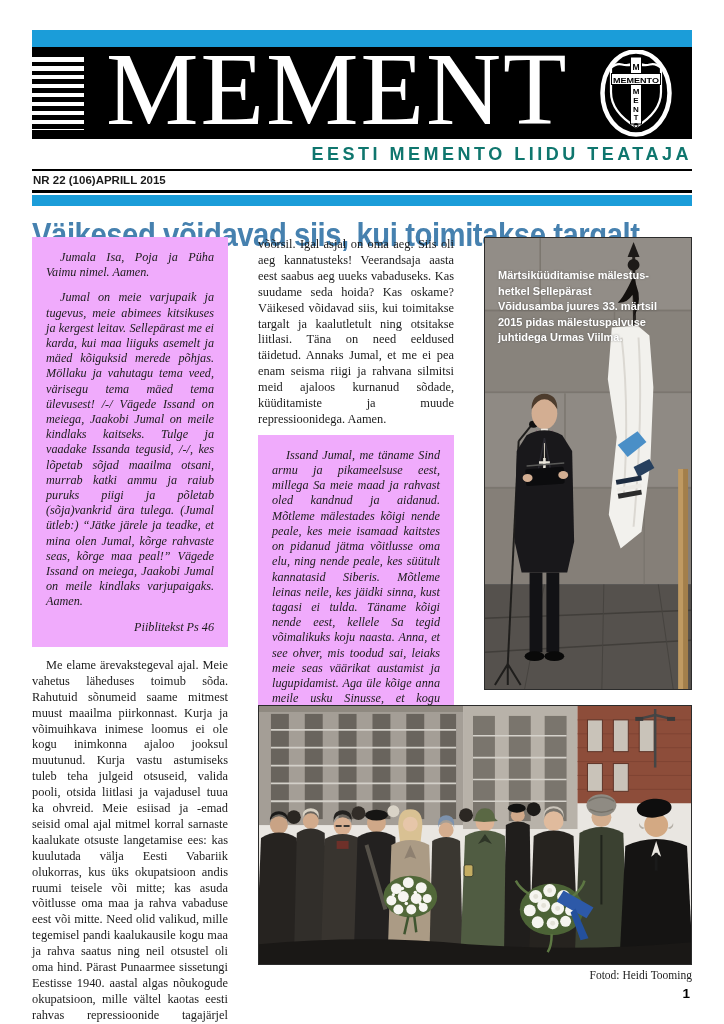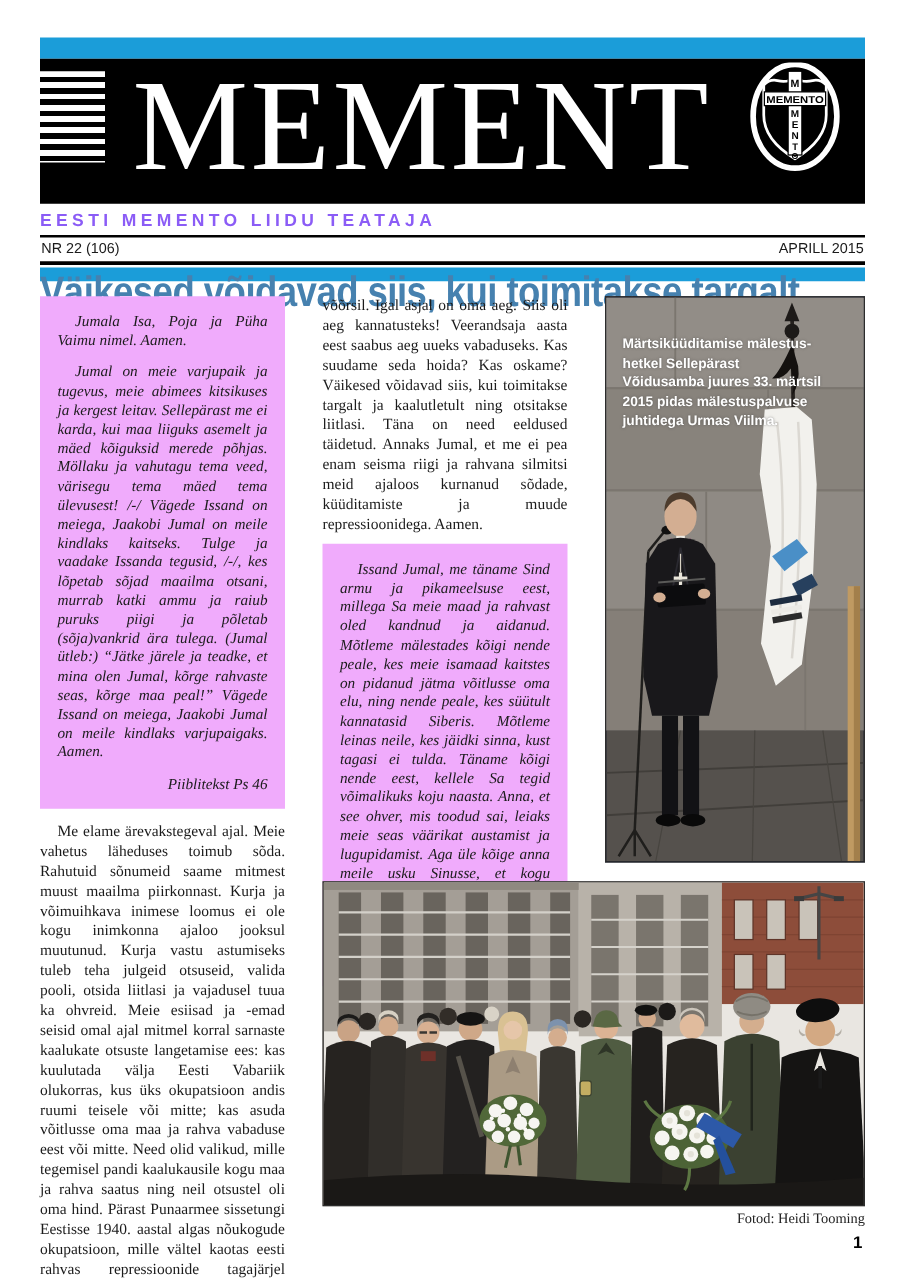--- a/index.html
+++ b/index.html
@@ -2,32 +2,32 @@
 <html><head>
 <meta charset="utf-8">
 <style>
   html,body { margin:0; padding:0; background:#fff; }
   .page { position:relative; width:724px; height:1024px; background:#fff; overflow:hidden;
           font-family:"Liberation Serif", serif; color:#1b1b1b; }
 
   
   .masthead { position:absolute; left:32px; top:30px; width:660px; }
   .bar-top { height:17px; background:#1b9dd9; }
-  .banner { position:relative; height:116px; background:#000; }
+  .banner { position:relative; height:92px; background:#000; }
   .stripes { position:absolute; left:0; top:10px; width:52px; height:73px;
              background:repeating-linear-gradient(to bottom,#fff 0 4.5px,#000 4.5px 9px); }
   .mast-title { position:absolute; left:74px; top:50%; transform:translateY(-54%);
                 font-family:"Liberation Serif", serif; font-size:104px; font-weight:normal;
                 color:#fff; letter-spacing:2px; line-height:1; }
   .emblem { position:absolute; right:20px; top:3px; }
-  .subtitle { margin-top:5px; text-align:left; font-family:"Liberation Sans", sans-serif;
-              font-weight:bold; color:#8b5cf6; font-size:14px; letter-spacing:3.5px; }
+  .subtitle { margin-top:5px; text-align:right; font-family:"Liberation Sans", sans-serif;
+              font-weight:bold; color:#0f766e; font-size:18px; letter-spacing:3.5px; }
   .rule-a { margin-top:4px; border-top:2.5px solid #000; }
-  .nr-row { display:flex; justify-content:space-between; align-items:center;
-            font-family:"Liberation Sans", sans-serif; font-weight:normal; font-size:11.5px;
+  .nr-row { display:flex; justify-content:flex-start; align-items:center;
+            font-family:"Liberation Sans", sans-serif; font-weight:bold; font-size:11.5px;
             padding:3px 1px 4px; }
   .rule-b { border-top:3px solid #000; }
   .bar-low { height:11px; background:#1b9dd9; margin-top:2px; }
 
   
   .headline { position:absolute; left:32px; top:192px; width:660px; white-space:nowrap;
               font-family:"Liberation Sans", sans-serif; font-weight:bold; font-size:34px;
               letter-spacing:-0.5px; color:#4681af; transform:scaleX(0.86); transform-origin:left center; }
 
   

